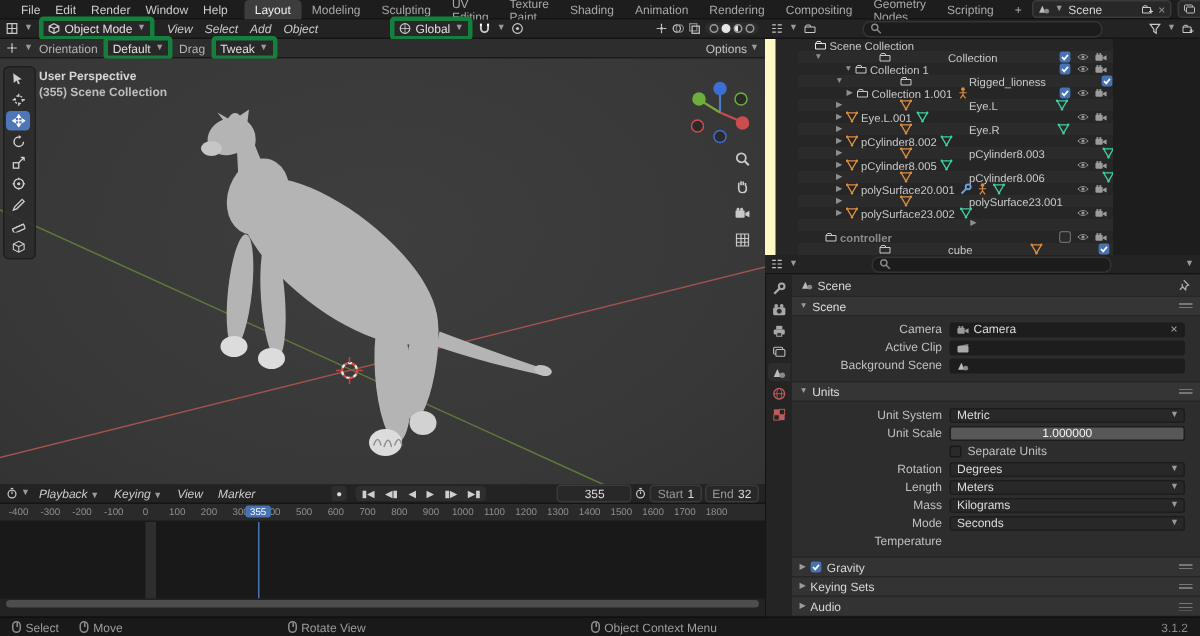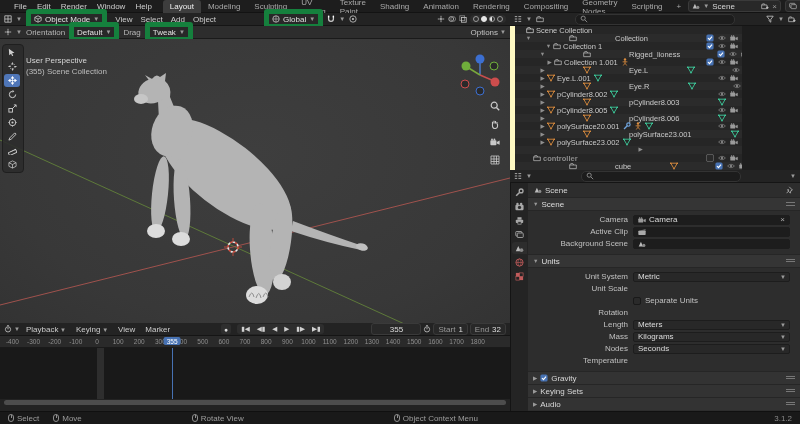--- a/index.html
+++ b/index.html
@@ -15,41 +15,41 @@
   .ws-tab{padding:1px 7px 0;color:#a9a9a9;display:flex;align-items:center;border-radius:3px 3px 0 0;}
   .ws-tab.active{background:#3d3d3d;color:#f0f0f0;}
   .topbar-right{margin-left:auto;display:flex;align-items:center;gap:4px;padding-right:6px;}
   .selector{display:flex;align-items:center;background:#282828;border:1px solid #3a3a3a;border-radius:3px;height:10px;padding:0 3px;gap:3px;color:#d6d6d6;}
   .selector .lbl{min-width:46px;}
   .chev{font-size:6px;color:#9a9a9a;}
   
   .hdr{background:#232323;display:flex;align-items:center;box-sizing:border-box;border-bottom:1px solid #151515;}
   #vp-header{left:0;top:13px;width:510px;height:13px;padding:0 4px;gap:4px;}
   #tool-settings{left:0;top:26px;width:510px;height:13px;background:#2d2d2d;padding:0 4px;gap:4px;border-bottom:1px solid #1a1a1a;}
-  .mode-dd{display:flex;align-items:center;background:#282828;border:5px solid #15803d;border-radius:3px;height:10px;padding:0 3px;gap:3px;color:#e0e0e0;text-align:center;}
-  .hmenu{padding:0 4px;color:#cccccc;}
+  .mode-dd{display:flex;align-items:center;background:#282828;border:3px solid #15803d;border-radius:3px;height:10px;padding:0 3px;gap:3px;color:#e0e0e0;text-align:center;}
+  .hmenu{padding:0 4px;color:#cccccc;font-style:italic;}
   .shade-circles{display:flex;gap:2px;align-items:center;background:#2c2c2c;border-radius:5px;padding:1px 3px;}
   .sc{width:6px;height:6px;border-radius:50%;border:1px solid #9a9a9a;box-sizing:border-box;}
   .sc.on{background:#e6e6e6;border-color:#e6e6e6;}
   .sc.half{background:linear-gradient(90deg,#e6e6e6 50%,transparent 50%);}
   
   #viewport{left:0;top:39px;width:510px;height:284px;background:radial-gradient(ellipse at 50% 40%, #3e3e3e 0%, #383838 70%, #333 100%);overflow:hidden;}
-  #vp-overlay-text{left:26px;top:16px;line-height:11px;color:#d6d6d6;}
+  #vp-overlay-text{left:26px;top:6px;line-height:11px;color:#d6d6d6;font-weight:bold;}
   #vp-overlay-text .l2{color:#bdbdbd;}
   #toolbar{left:2px;top:5px;width:18px;background:#2b2b2bE0;border:1px solid #1f1f1f;border-radius:4px;display:flex;flex-direction:column;padding:1px;gap:1px;}
   .tool{width:16px;height:13px;border-radius:3px;display:flex;align-items:center;justify-content:center;color:#cfcfcf;}
   .tool.active{background:#4f76b8;color:#fff;}
   .tool svg{width:9px;height:9px;}
   #gizmo{right:8px;top:14px;width:44px;height:44px;}
   #nav-icons{right:10px;top:62px;display:flex;flex-direction:column;gap:8px;color:#c9c9c9;}
   #nav-icons svg{width:10px;height:10px;}
   
   #outliner-header{left:510px;top:13px;width:290px;height:13px;padding:0 4px;gap:4px;}
   .searchbox{flex:1;display:flex;align-items:center;background:#1c1c1c;border:1px solid #333;border-radius:5px;height:9px;padding:0 4px;gap:3px;max-width:150px;margin:0 auto;}
-  #outliner{left:510px;top:26px;width:232px;height:144px;background:#262626;overflow:hidden;border-left:5px solid #fef9c3;box-sizing:border-box;}
+  #outliner{left:510px;top:26px;width:232px;height:144px;background:#262626;overflow:hidden;border-left:7px solid #fef9c3;box-sizing:border-box;padding-left:15px;}
   .orow{height:8px;display:flex;align-items:center;font-size:7.5px;color:#c9c9c9;}
   .orow.zeb{background:rgba(255,255,255,0.025);gap:36px;}
   .orow .arrow{width:7px;text-align:center;font-size:5.5px;color:#8f8f8f;flex:0 0 7px;}
   .orow .lbl{margin-left:2px;white-space:nowrap;}
   .orow.dim .lbl{color:#8b8b8b;font-weight:bold;}
   .orow .rights{margin-left:auto;display:flex;gap:3px;padding-right:4px;color:#9b9b9b;}
   .icn{display:inline-flex;align-items:center;justify-content:center;}
   .icn svg{width:8px;height:8px;display:block;}
   .orow .icn{margin-left:1px;}
   
@@ -1195,47 +1195,54 @@
       <div class="pbody" id="units-body">
           <div class="prow">
             <span class="plbl">Unit System</span>
             <div class="widget">
               <span>Metric</span>
               <span class="chev">▼</span>
             </div>
           </div>
           <div class="prow">
             <span class="plbl">Unit Scale</span>
+            <div class="widget slider">
+              <span>1.000000</span>
+            </div>
           </div>
           <div class="prow">
             <span class="plbl"></span>
             <div style="flex: 1 1 0%; display: flex; align-items: center; gap: 4px;">
               <span class="cb"></span>
               <span style="color: rgb(192, 192, 192);">Separate Units</span>
             </div>
           </div>
           <div class="prow">
             <span class="plbl">Rotation</span>
+            <div class="widget">
+              <span>Degrees</span>
+              <span class="chev">▼</span>
+            </div>
           </div>
           <div class="prow">
             <span class="plbl">Length</span>
             <div class="widget">
               <span>Meters</span>
               <span class="chev">▼</span>
             </div>
           </div>
           <div class="prow">
             <span class="plbl">Mass</span>
             <div class="widget">
               <span>Kilograms</span>
               <span class="chev">▼</span>
             </div>
           </div>
           <div class="prow">
-            <span class="plbl">Nodes</span>
+            <span class="plbl">Mode</span>
             <div class="widget">
               <span>Seconds</span>
               <span class="chev">▼</span>
             </div>
           </div>
           <div class="prow">
             <span class="plbl">Temperature</span>
           </div>
         </div>
       <div id="collapsed-panels">

